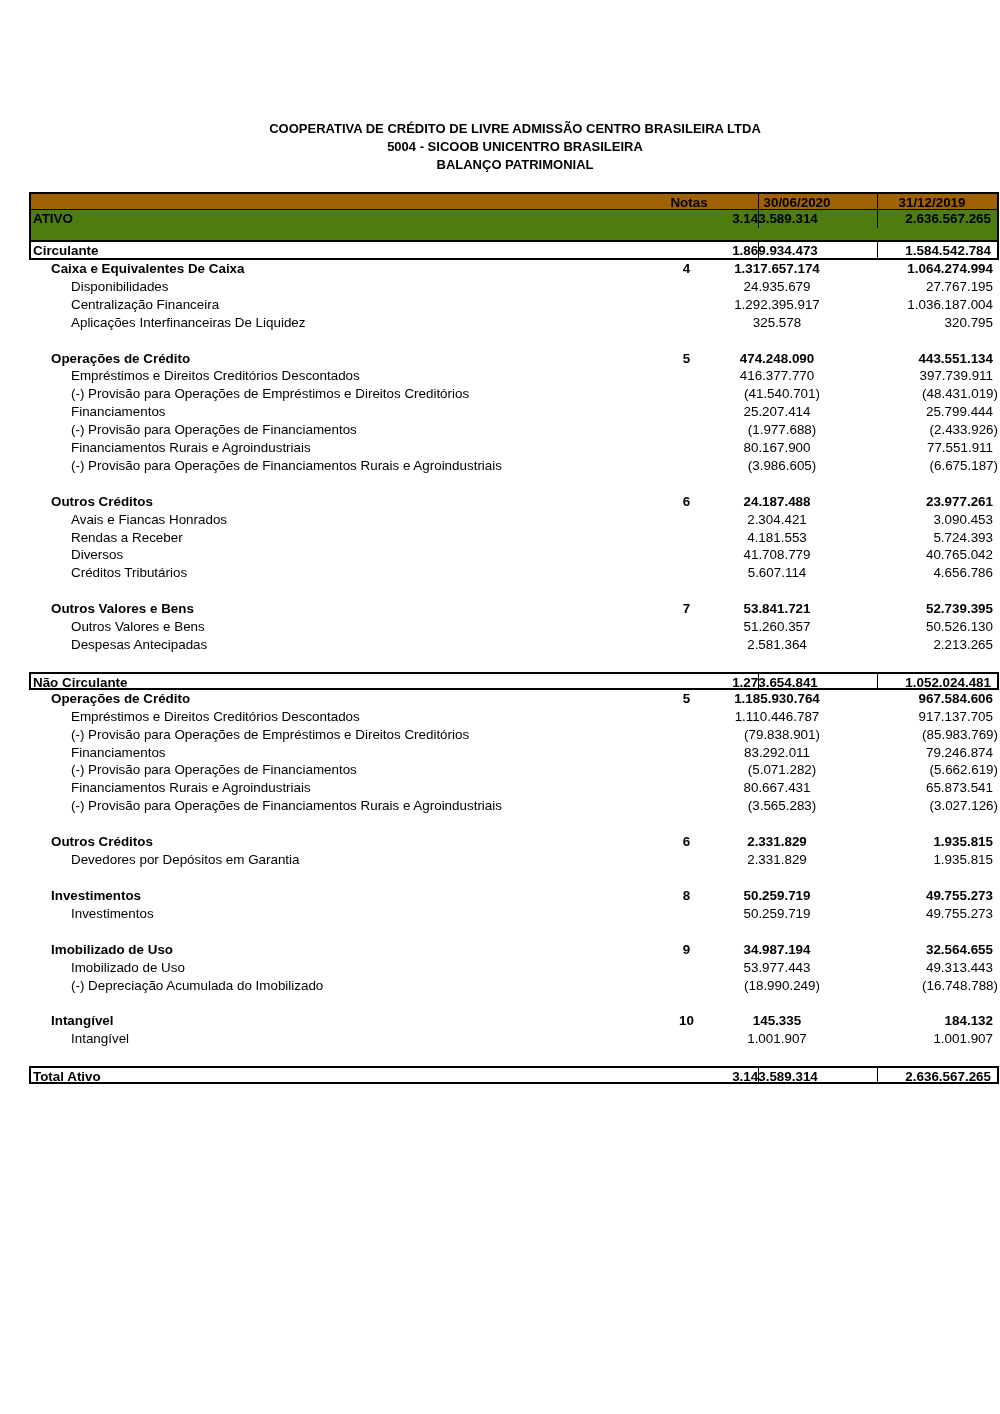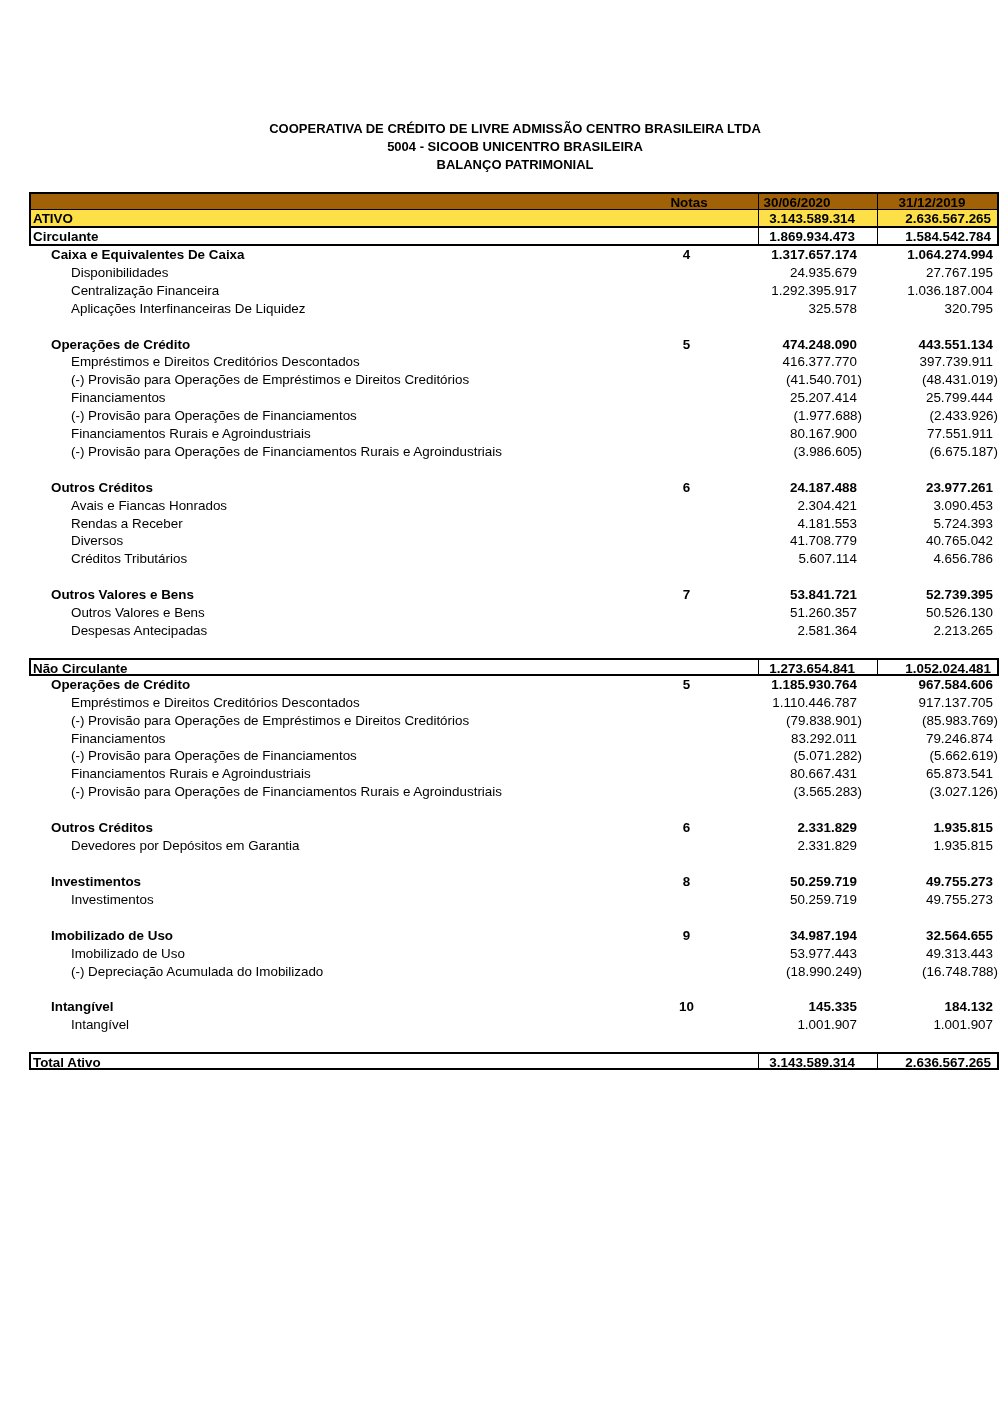--- a/index.html
+++ b/index.html
@@ -2,34 +2,34 @@
 <html><head>
 <meta charset="utf-8">
 <style>
   html, body { margin: 0; padding: 0; background: #ffffff; }
   body { width: 1000px; height: 1414px; position: relative; font-family: "Liberation Sans", sans-serif; color: #000; }
   .titles { position: absolute; top: 120px; left: 0; width: 1030px; text-align: center; font-weight: bold; font-size: 13px; line-height: 18px; }
   .sheet { position: absolute; top: 192px; left: 29px; width: 970px; }
   .row { position: relative; height: 17.9px; font-size: 13.4px; line-height: 18px; white-space: nowrap; box-sizing: border-box; }
   .row .lbl { position: absolute; left: 2px; top: 0; }
   .row .note { position: absolute; left: 640px; width: 35px; text-align: center; top: 0; }
-  .row .v1 { position: absolute; right: 142px; width: 160px; text-align: right; top: 0; }
+  .row .v1 { position: absolute; right: 142px; width: 160px; text-align: center; top: 0; }
   .row .v2 { position: absolute; right: 6px; width: 130px; text-align: right; top: 0; }
   .row .v1.neg { right: 137px; }
   .row .v2.neg { right: 1px; }
   .bold { font-weight: bold; }
   .ind1 { left: 22px !important; }
   .ind1b { left: 16px !important; }
   .ind2 { left: 42px !important; }
   .hdr { background: #a16207; border: 2px solid #000; border-bottom: 1px solid #000; height: 18px; }
   .hdr .note, .hdr .v1, .hdr .v2 { font-weight: bold; }
   .hdr .note { left: 628px; width: 60px; }
   .hdr .v1 { right: 150px; width: 100px; text-align: center; }
   .hdr .v2 { right: 10px; width: 110px; text-align: center; }
-  .ativo { background: #fde047; border-left: 2px solid #000; border-right: 2px solid #000; border-bottom: 2px solid #000; height: 18px; }
+  .ativo { background: #4d7c0f; border-left: 2px solid #000; border-right: 2px solid #000; border-bottom: 2px solid #000; height: 32px; }
   .boxed { border: 2px solid #000; height: 18px; }
   .gap { height: 18px; }
   .vsep { position: absolute; top: 0; width: 1px; background: #000; }
 </style>
 </head>
 <body>
 
 <div class="titles">
   <div>COOPERATIVA DE CRÉDITO DE LIVRE ADMISSÃO CENTRO BRASILEIRA LTDA</div>
   <div>5004 - SICOOB UNICENTRO BRASILEIRA</div>

